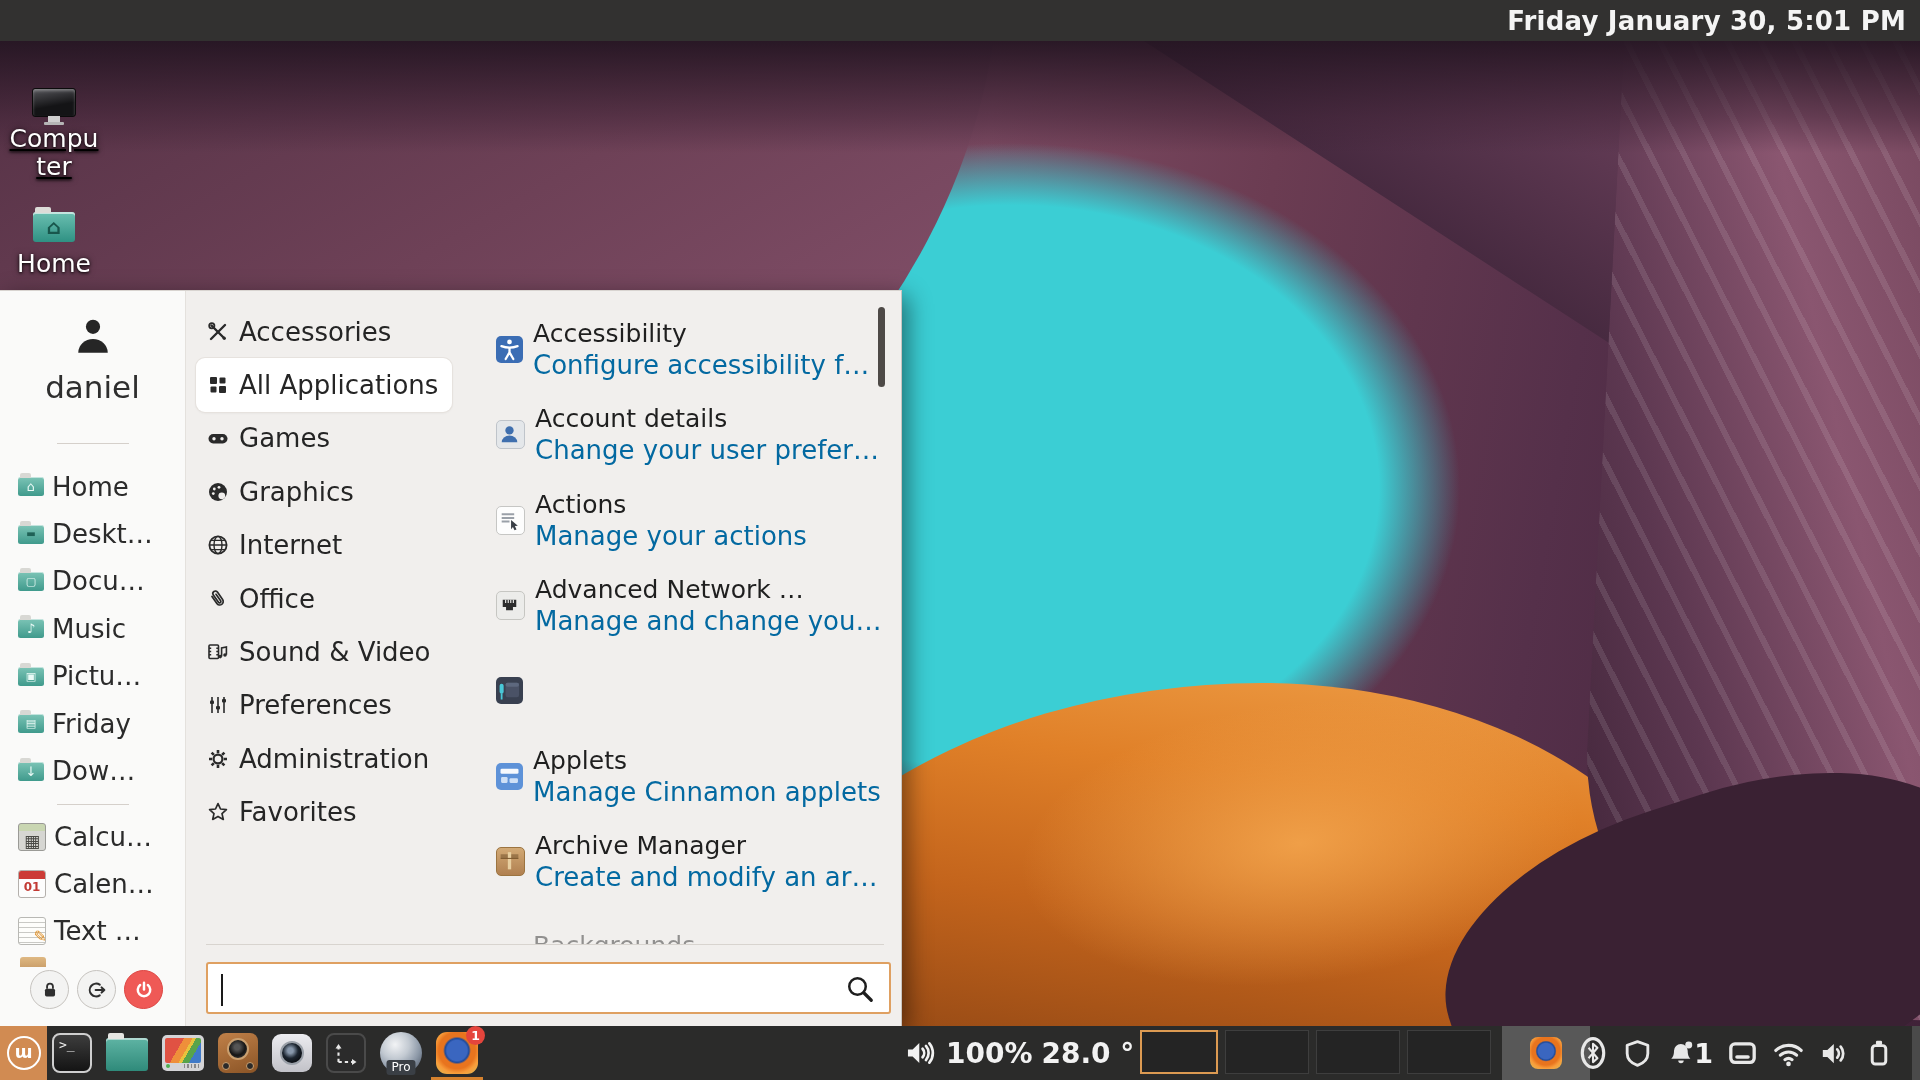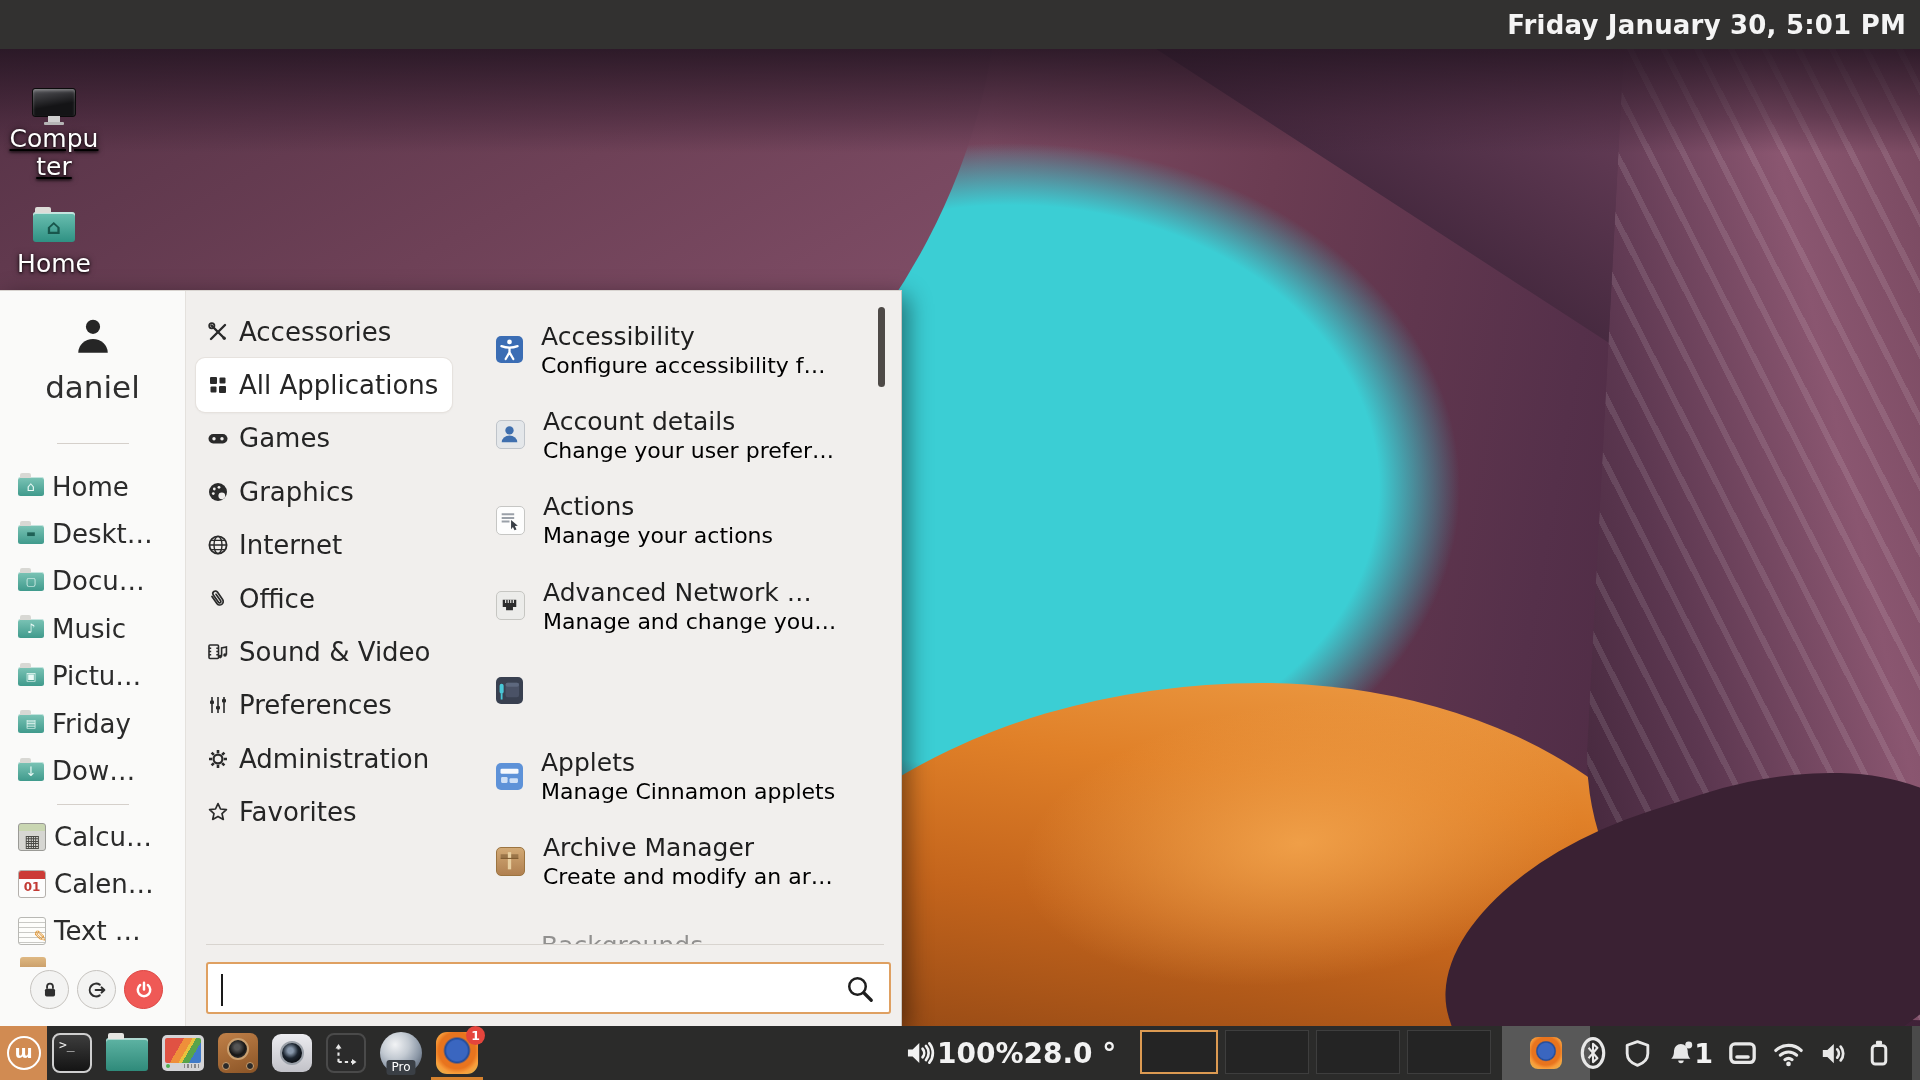--- a/index.html
+++ b/index.html
@@ -1,20 +1,20 @@
 <!DOCTYPE html>
 <html><head>
 <meta charset="utf-8">
 <style>
   html,body{margin:0;padding:0;}
   body{width:1920px;height:1080px;overflow:hidden;font-family:"DejaVu Sans","Liberation Sans",sans-serif;background:#000;}
   .screen{position:relative;width:1920px;height:1080px;overflow:hidden;}
 
   
-  .topbar{position:absolute;left:0;top:0;width:1920px;height:49px;background:#323130;z-index:50;display:flex;align-items:center;justify-content:flex-end;}
+  .topbar{position:absolute;left:0;top:0;width:1920px;height:41px;background:#323130;z-index:50;display:flex;align-items:center;justify-content:flex-end;}
   .clock{color:#f4f4f4;font-size:26px;font-weight:bold;padding-right:14px;letter-spacing:.2px;}
 
   
   .wallpaper{position:absolute;left:0;top:33px;width:1920px;height:993px;overflow:hidden;background:#5a3448;}
   .wp{position:absolute;}
   .wp-base{inset:0;background:linear-gradient(100deg,#32202e 0%,#4a2c40 20%,#6b4058 38%,#7c4a62 48%,#6b3c52 62%,#55304a 78%,#402238 100%);}
   .wp-sky{left:560px;top:110px;width:900px;height:690px;border-radius:50%;background:radial-gradient(closest-side,#3bced4 0 82%,rgba(59,206,212,0));}
   .wp-dune{left:700px;top:650px;width:1020px;height:420px;border-radius:55% 45% 0 0/95% 75% 0 0;background:linear-gradient(8deg,#7e3c12,#c3641c 45%,#e08028 72%,#efa049);}
   .wp-dune-hi{left:1020px;top:670px;width:560px;height:280px;border-radius:50%/70%;transform:rotate(-7deg);background:radial-gradient(closest-side,rgba(244,166,78,.85),rgba(244,166,78,0));}
   .wp-arch-left{left:-900px;top:-830px;width:1900px;height:1500px;border-radius:50%;background:linear-gradient(150deg,#241522,#4a2b3e 45%,#6e4157 70%,#8a5570 92%);}
@@ -62,25 +62,25 @@
   .sbtn.light{background:#f3f3f2;border:1.5px solid #c6c3bf;}
   .sbtn.red{background:#ef5956;border:1.5px solid #dd4643;}
 
   .cats{position:absolute;left:196px;top:14px;}
   .cat-row{height:53.4px;display:flex;align-items:center;gap:9px;padding:0 14px 0 10px;width:max-content;border-radius:9px;cursor:pointer;}
   .cat-row.selected{background:#ffffff;box-shadow:0 0 0 1px #e6e2de,0 1px 3px rgba(0,0,0,.07);}
   .cat-row .lbl{font-size:26px;color:#252525;white-space:nowrap;}
   .cicon{width:24px;height:24px;flex:0 0 auto;}
 
   .apps{position:absolute;left:496px;top:16px;width:388px;height:637px;overflow:hidden;}
-  .app-row{height:85.3px;display:flex;align-items:center;gap:18px;cursor:pointer;}
+  .app-row{height:85.3px;display:flex;align-items:center;gap:10px;cursor:pointer;}
   .aicon{width:27px;height:27px;border-radius:5px;flex:0 0 auto;position:relative;}
   .atext{display:flex;flex-direction:column;gap:2px;min-width:0;}
   .aname{font-size:25px;color:#1f1f1f;white-space:nowrap;}
-  .adesc{font-size:22px;color:#000000;white-space:nowrap;}
+  .adesc{font-size:26px;color:#0369a1;white-space:nowrap;}
   .app-row.fading{opacity:.45;}
   .scrollbar{position:absolute;left:878px;top:16px;width:7px;height:80px;border-radius:4px;background:#4e4a47;}
   .menu-sep{position:absolute;left:206px;top:653px;width:678px;height:1px;background:#d8d4cf;}
   .searchbox{position:absolute;left:206px;top:671px;width:685px;height:52px;background:#fff;border:2px solid #dfa061;border-radius:3px;box-sizing:border-box;}
   .searchbox input{position:absolute;left:14px;top:4px;width:600px;height:40px;border:none;outline:none;font-size:24px;font-family:inherit;background:transparent;}
   .caret{position:absolute;left:13px;top:10px;width:1.5px;height:32px;background:#1a1a1a;}
   .mag{position:absolute;right:14px;top:10px;}
 
   
   .panel{position:absolute;left:0;top:1026px;width:1920px;height:54px;background:#2b2b2a;z-index:40;}
@@ -100,21 +100,21 @@
   .spk .ft{position:absolute;bottom:3px;width:8px;height:8px;border-radius:50%;background:#2a2a2a;border:1.5px solid #caa070;box-sizing:border-box;}
   .spk .ft.l{left:4px;} .spk .ft.r{right:4px;}
   .cam{width:40px;height:38px;border-radius:9px;background:linear-gradient(#ececf0,#c2c2c8);display:flex;align-items:center;justify-content:center;}
   .cam .lens{width:24px;height:24px;border-radius:50%;background:radial-gradient(circle at 42% 38%,#8898ac 0 16%,#1c2530 45%,#0b0e12 75%);border:2px solid #9aa0a8;box-sizing:border-box;}
   .meas{width:40px;height:40px;border-radius:8px;background:#2b2b2b;border:2px solid #4a4a4a;box-sizing:border-box;}
   .earth{width:42px;height:42px;border-radius:50%;background:radial-gradient(circle at 36% 30%,#f2f3f5,#c3cad2 35%,#8d99a8 62%,#5d6877 84%,#49525f);position:relative;}
   .earth .pro{position:absolute;left:50%;bottom:-1px;transform:translateX(-50%);background:#3a3f45;color:#fff;font-size:12px;padding:1px 5px 2px;border-radius:3px;line-height:1;}
   .ff-globe{width:42px;height:42px;border-radius:11px;background:radial-gradient(circle at 50% 44%,#3a66c0 0 32%,#1f4a9a 38%,#e8741e 44% 58%,#f89c3a 72%,#e8b04a 88%,#d88a28);position:relative;}
   .badge{position:absolute;top:-6px;right:-7px;width:19px;height:19px;border-radius:50%;background:#e5453c;color:#fff;font-size:12.5px;font-weight:bold;display:flex;align-items:center;justify-content:center;}
   .ff-underline{position:absolute;left:-5px;right:-5px;bottom:-6px;height:3.5px;background:#d6822e;}
-  .volcluster{position:absolute;left:903px;top:0;height:54px;display:flex;align-items:center;color:#f2f2f2;font-weight:bold;font-size:28px;}
+  .volcluster{position:absolute;left:903px;top:0;height:54px;display:flex;align-items:center;gap:9px;color:#f2f2f2;font-weight:bold;font-size:28px;}
   .workspaces{position:absolute;left:1140px;top:4px;height:46px;display:flex;gap:7px;}
   .ws{width:84px;height:44px;background:#242424;border:1px solid #3e3e3e;box-sizing:border-box;cursor:pointer;}
   .ws.active{width:78px;border:2px solid #dc9a52;}
   .ffwin{position:absolute;left:1502px;top:0;width:88px;height:54px;background:#585858;display:flex;align-items:center;justify-content:center;cursor:pointer;}
   .ffwin .ff-globe{width:32px;height:32px;border-radius:8px;}
   .tray{position:absolute;right:26px;top:0;height:54px;display:flex;align-items:center;gap:13px;}
   .tray .titem{display:flex;align-items:center;cursor:pointer;}
   .ncount{color:#f2f2f2;font-size:27px;font-weight:bold;margin-left:-3px;}
   .edgestrip{position:absolute;right:0;top:0;width:8px;height:54px;background:#4a4a4a;cursor:pointer;}
 </style>

